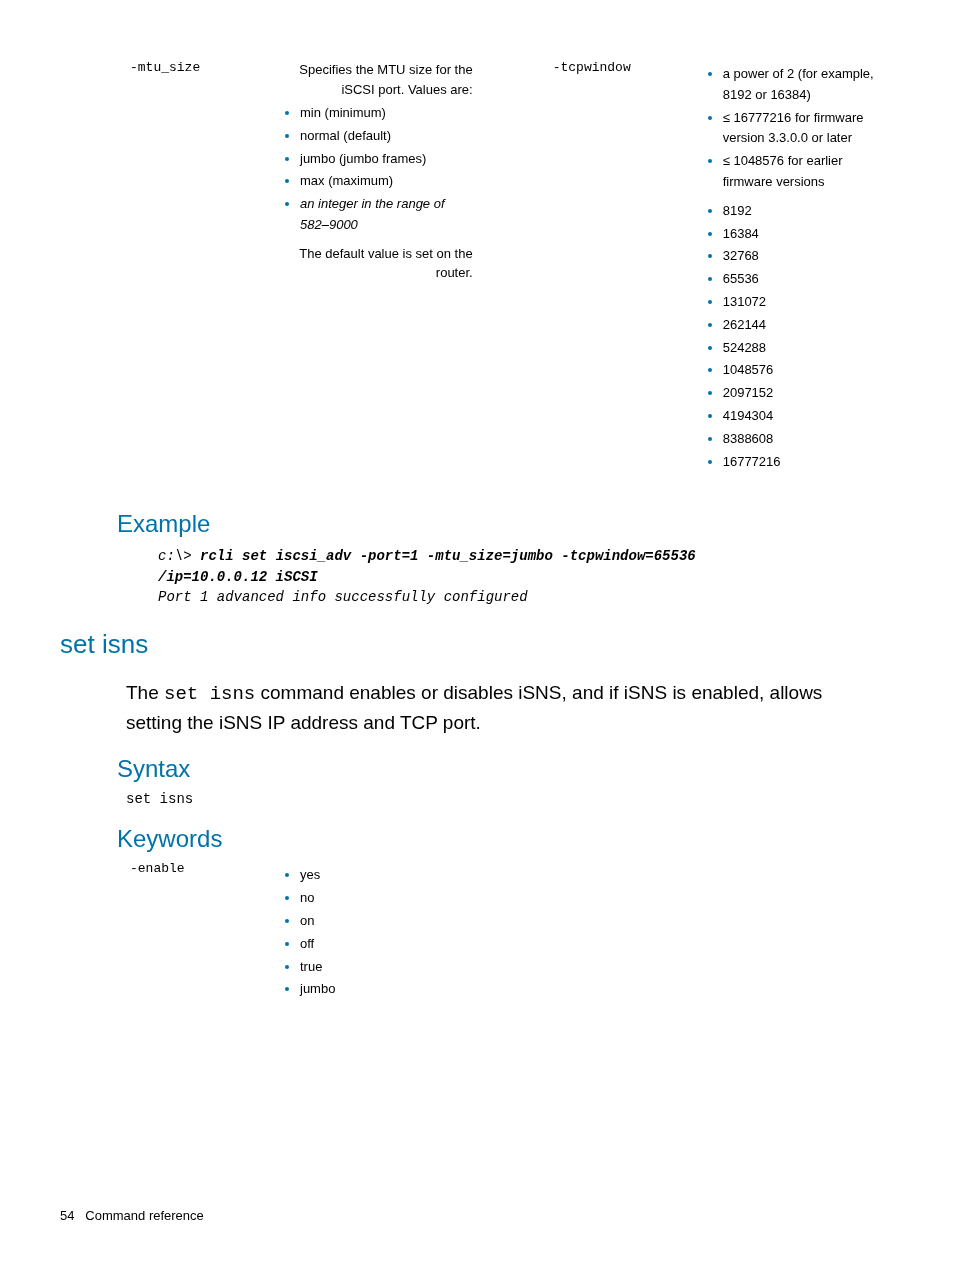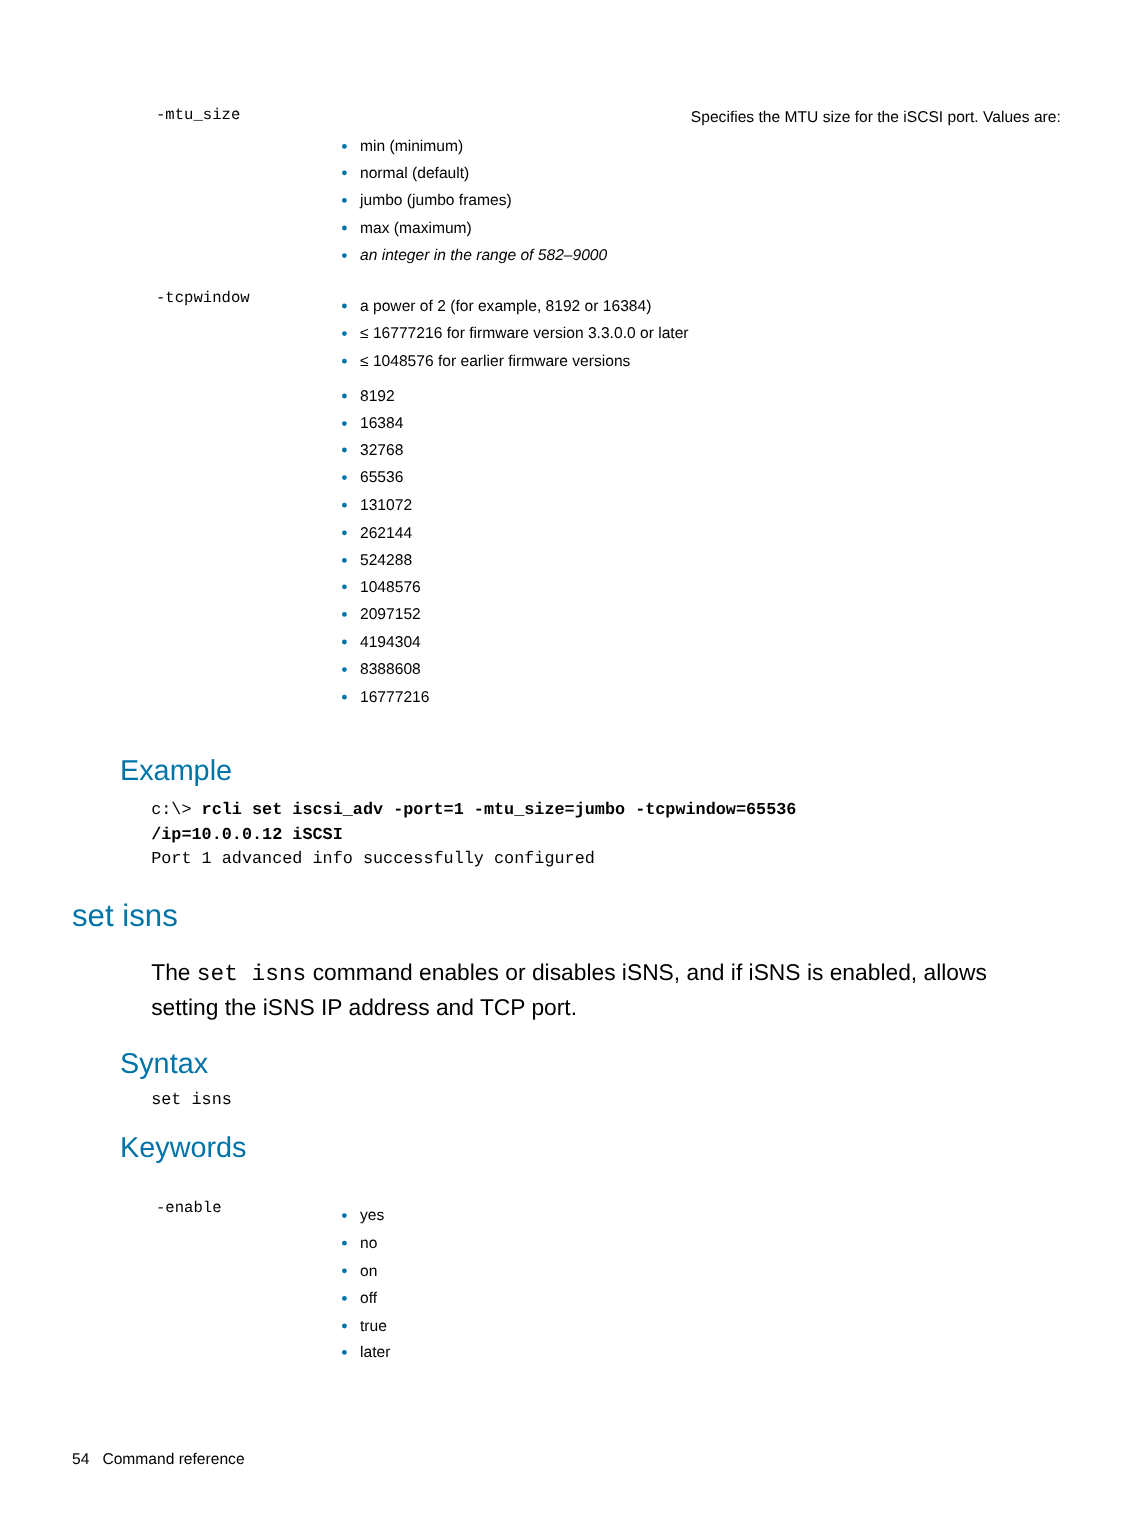--- a/index.html
+++ b/index.html
@@ -12,23 +12,21 @@
     background: #fff;
     width: 954px;
   }
   .page {
     padding: 60px 60px 40px 60px;
     position: relative;
     min-height: 1271px;
   }
   .param-table {
     display: flex;
-    flex-direction: column;
     margin-bottom: 20px;
-    margin-top: 28px;
   }
   .param-row {
     display: flex;
     align-items: flex-start;
     margin-bottom: 10px;
   }
   .param-key {
     width: 220px;
     flex-shrink: 0;
     font-family: "Courier New", monospace;
@@ -52,35 +50,36 @@
   }
   .param-desc li::marker {
     color: #0073a8;
   }
   .param-desc .italic { font-style: italic; }
   h2.section {
     font-family: Arial, sans-serif;
     font-weight: normal;
     color: #0073a8;
     font-size: 24px;
-    margin: 18px 0 8px 40px;
+    margin: 18px 0 8px 57px;
   }
   h1.toplevel {
     font-family: Arial, sans-serif;
     font-weight: normal;
     color: #0073a8;
     font-size: 26px;
     margin: 22px 0 10px 0;
   }
   .code-block {
     font-family: "Courier New", monospace;
     font-size: 14px;
-    margin-left: 66px;
+    margin-left: 98px;
     line-height: 1.45;
     white-space: pre-wrap;
+    font-style: italic;
   }
   .code-block .bold { font-weight: bold; }
   .body-text {
     margin-left: 66px;
     margin-right: 40px;
     font-size: 19px;
     line-height: 1.45;
   }
   .body-text .mono { font-family: "Courier New", monospace; }
   .syntax-line {
@@ -107,20 +106,21 @@
       <div class="param-key">-mtu_size</div>
       <div class="param-desc">
         <p>Specifies the MTU size for the iSCSI port. Values are:</p>
         <ul>
           <li>min (minimum)</li>
           <li>normal (default)</li>
           <li>jumbo (jumbo frames)</li>
           <li>max (maximum)</li>
           <li class="italic">an integer in the range of 582–9000</li>
         </ul>
+        <p>The default value is set on the router.</p>
       </div>
     </div>
 
     <div class="param-row">
       <div class="param-key">-tcpwindow</div>
       <div class="param-desc">
         <ul>
           <li>a power of 2 (for example, 8192 or 16384)</li>
           <li>≤ 16777216 for firmware version 3.3.0.0 or later</li>
           <li>≤ 1048576 for earlier firmware versions</li>
@@ -161,21 +161,21 @@
   <div class="param-table">
     <div class="param-row">
       <div class="param-key">-enable</div>
       <div class="param-desc">
         <ul>
           <li>yes</li>
           <li>no</li>
           <li>on</li>
           <li>off</li>
           <li>true</li>
-          <li>later</li>
+          <li>jumbo</li>
         </ul>
       </div>
     </div>
   </div>
 
   <div class="footer">
     <span>54</span>&nbsp;&nbsp;&nbsp;<span>Command reference</span>
   </div>
 
 </div>

